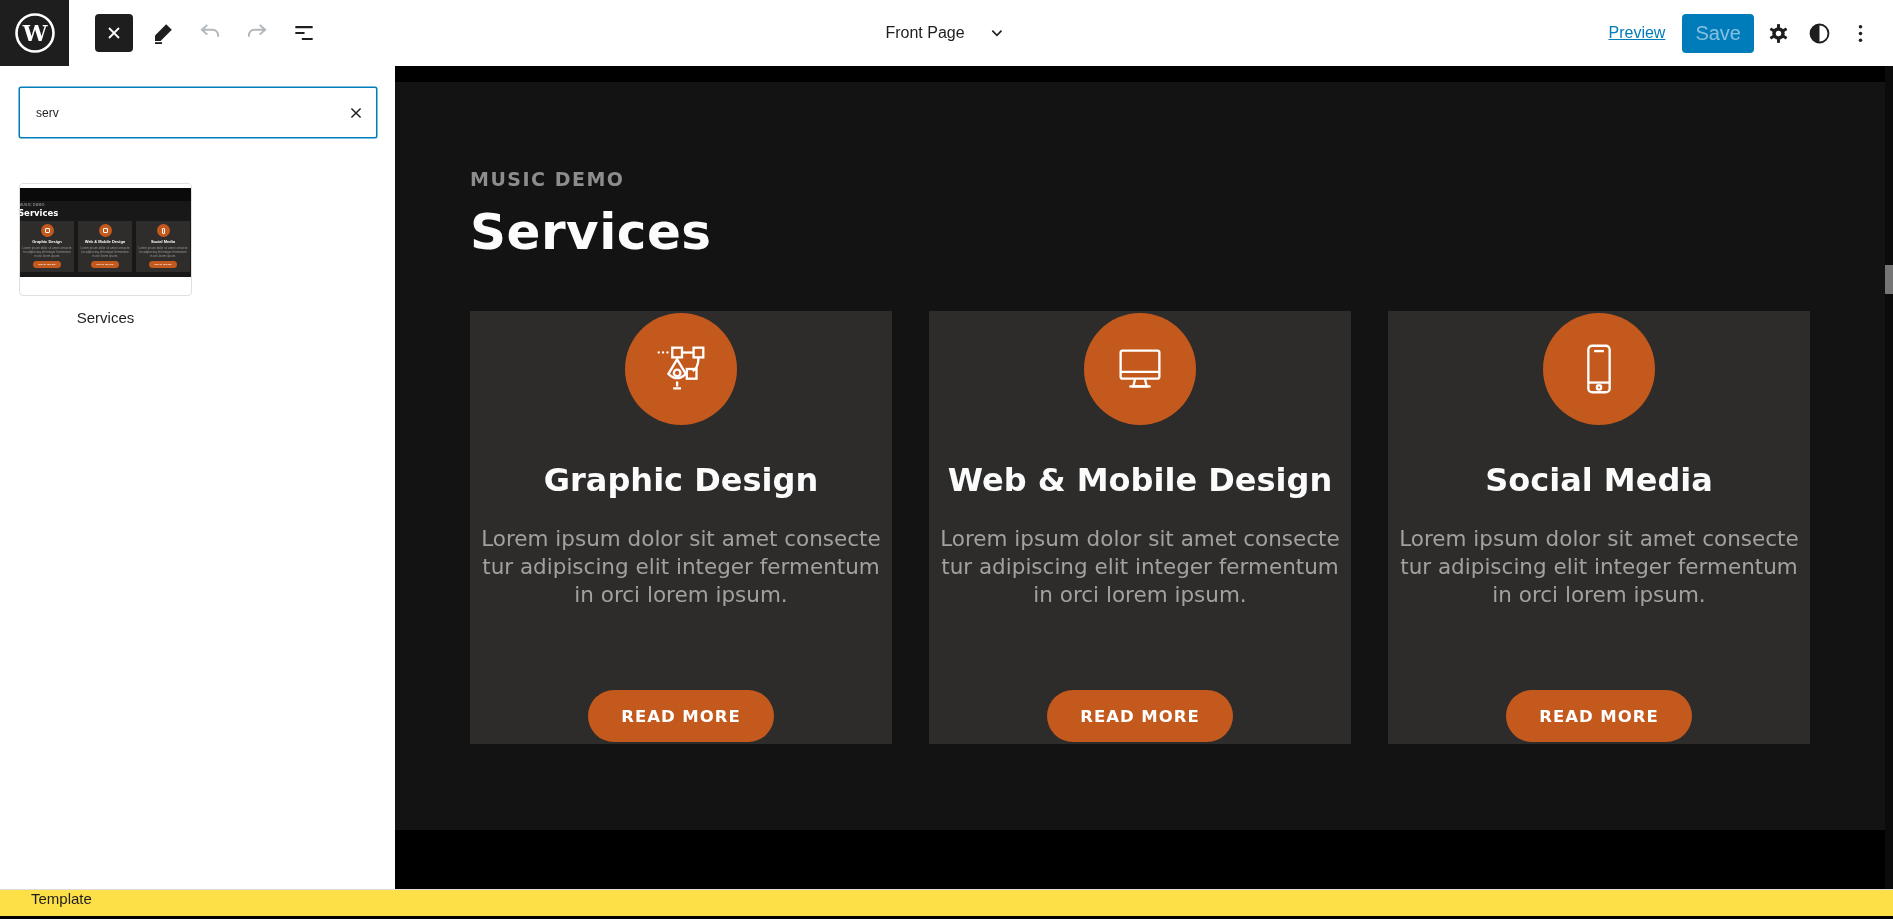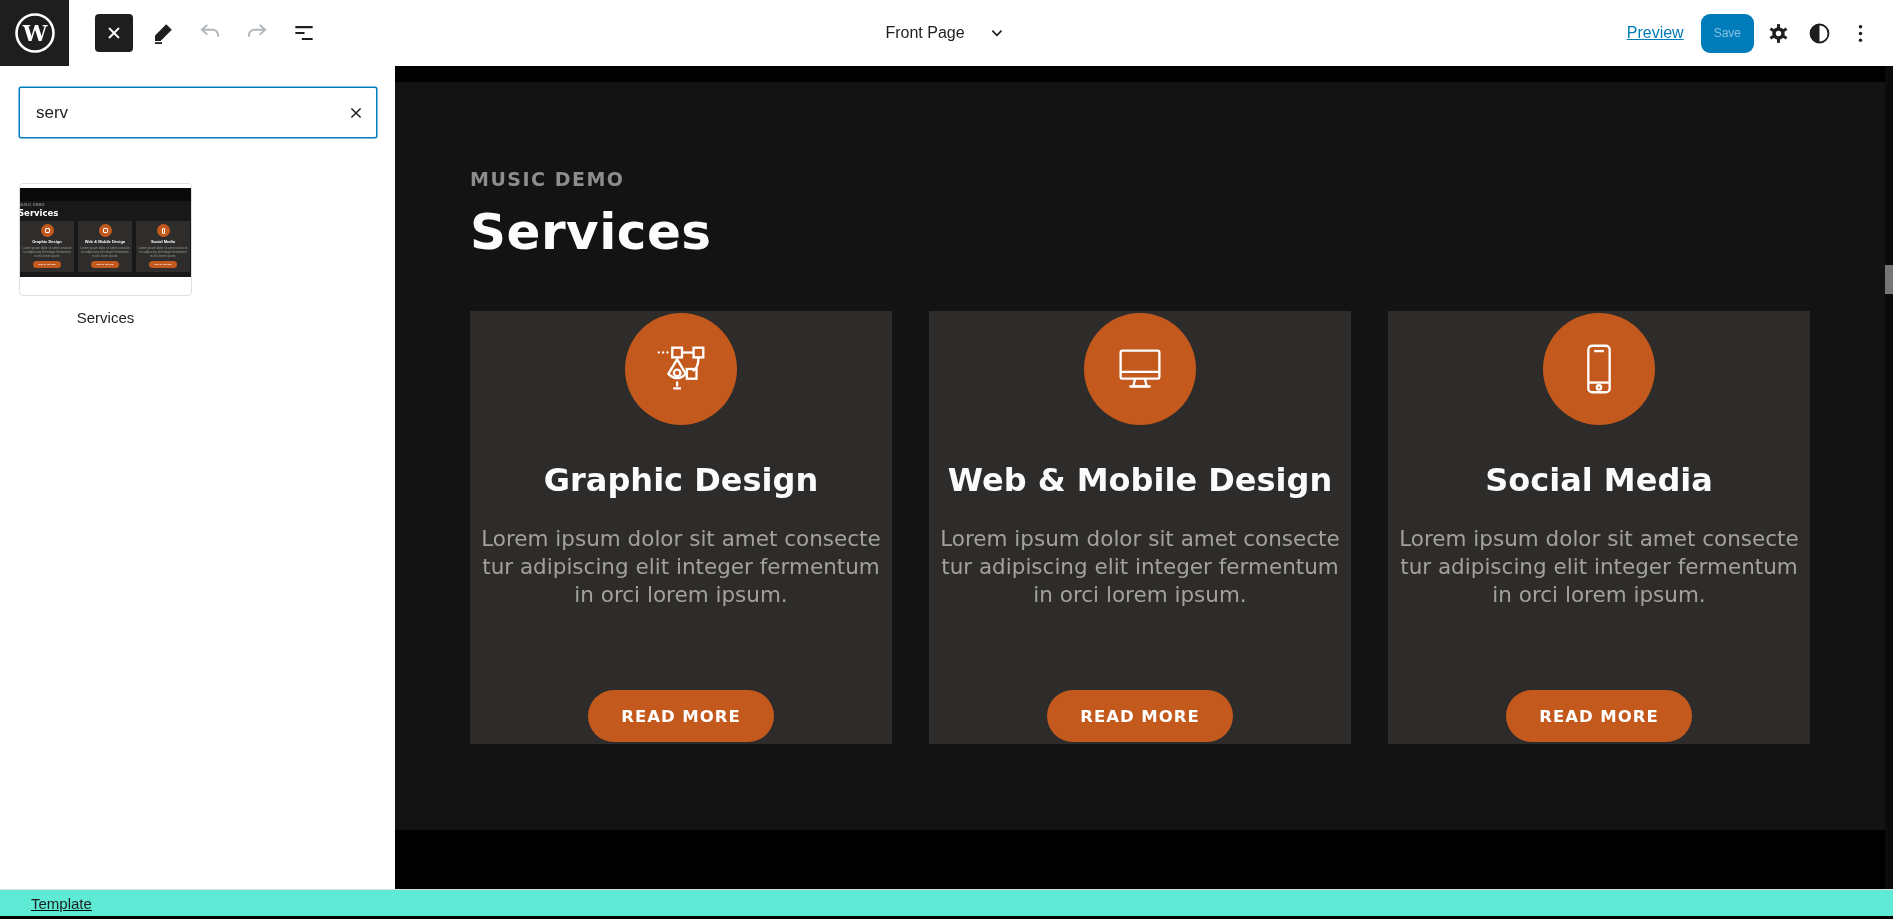--- a/index.html
+++ b/index.html
@@ -10,26 +10,26 @@
   
   .topbar { position:absolute; left:0; top:0; width:1893px; height:66px; background:#fff; display:flex; align-items:center; z-index:30; }
   .wp-logo-btn { width:69px; height:66px; background:#1e1e1e; display:flex; align-items:center; justify-content:center; flex:none; cursor:pointer; }
   .tb-left { display:flex; align-items:center; gap:13px; margin-left:26px; }
   .inserter-toggle { width:38px; height:38px; border:none; border-radius:4px; background:#1e1e1e; display:flex; align-items:center; justify-content:center; cursor:pointer; }
   .icon-btn { width:34px; height:34px; border:none; background:transparent; display:flex; align-items:center; justify-content:center; cursor:pointer; border-radius:3px; }
   .doc-title { position:absolute; left:50%; top:0; height:66px; transform:translateX(-50%); display:flex; align-items:center; gap:21px; cursor:pointer; }
   .doc-title-text { font-size:16px; color:#1e1e1e; }
   .tb-right { margin-left:auto; display:flex; align-items:center; gap:7px; padding-right:16px; }
   .preview-link { font-size:16px; color:var(--admin-blue,#007cba); background:none; border:none; padding:8px 10px; cursor:pointer;text-decoration:underline; }
-  .save-button { height:39px; padding:0 13px; background:var(--admin-blue,#007cba); color:rgba(255,255,255,.52); border:none; border-radius:9px; font-size:12px; cursor:pointer; }
+  .save-button { height:39px; padding:0 13px; background:var(--admin-blue,#007cba); color:rgba(255,255,255,.52); border:none; border-radius:4px; font-size:20px; cursor:pointer; }
 
   
   .sidebar { position:absolute; left:0; top:66px; width:395px; height:823px; background:#fff; z-index:20; }
   .search-box { position:absolute; left:19px; top:21px; width:358px; height:51px; border:1px solid var(--admin-blue,#007cba); box-shadow:0 0 0 0.5px var(--admin-blue,#007cba); border-radius:2px; background:#fff; display:flex; align-items:center; }
-  .search-input { flex:1; height:100%; border:none; outline:none; background:transparent; font-size:17px; color:#1e1e1e; padding:0 16px; font-family:"Liberation Sans",sans-serif; }
+  .search-input { flex:1; height:100%; border:none; outline:none; background:transparent; font-size:12px; color:#1e1e1e; padding:0 16px; font-family:"Liberation Sans",sans-serif; }
   .search-clear { width:40px; height:40px; border:none; background:transparent; display:flex; align-items:center; justify-content:center; cursor:pointer; }
   .pattern-item { position:absolute; left:19px; top:117px; width:173px; cursor:pointer; }
   .pattern-thumb { width:173px; height:113px; background:#fff; border:1px solid #e0e0e0; border-radius:4px; overflow:hidden; }
   .thumb-pad-top { height:4px; background:#fff; }
   .thumb-black { height:13px; background:#0a0a0a; }
   .thumb-site { height:76px; background:#181818; overflow:hidden; padding-top:2px; }
   .t-eyebrow { font-size:3.5px; font-weight:700; color:#8a8a8a; letter-spacing:.3px; margin-left:-1px; white-space:nowrap; }
   .t-heading { font-size:8.5px; font-weight:800; color:#fdfdfd; margin:1px 0 3px -2px; font-family:"DejaVu Sans",sans-serif; }
   .t-cards { display:flex; gap:4px; }
   .t-card { width:54px; flex:none; background:#2e2d2c; padding:3px 2px 4px; display:flex; flex-direction:column; align-items:center; }
@@ -53,21 +53,21 @@
   .svc-title { margin-top:36px; font-size:32px; font-weight:700; color:#fbfbfb; }
   .svc-body { margin-top:26px; font-size:21.5px; line-height:28px; color:#a3a19e; text-align:center; white-space:pre-line; align-self:stretch; margin-left:-14px; margin-right:-14px; }
   .svc-btn { margin-top:auto; height:52px; padding:0 33px; border:none; border-radius:26px; background:var(--accent-orange,#c4591d); color:#fff; font-family:"DejaVu Sans",sans-serif; font-size:16.5px; font-weight:700; letter-spacing:1px; cursor:pointer; }
   .strip-bottom { height:59px; background:#000; }
 
   
   .scrollbar-track { position:absolute; right:0; top:66px; width:8px; height:823px; background:#0b0b0b; }
   .scrollbar-thumb { position:absolute; left:0; top:199px; width:8px; height:29px; background:#757575; }
 
   
-  .footer-bar { position:absolute; left:0; top:889px; width:1893px; height:27px; background:#5eead4; border-top:1px solid #ddd; display:flex; align-items:center; z-index:40;text-decoration:underline; }
+  .footer-bar { position:absolute; left:0; top:889px; width:1893px; height:27px; background:#fde047; border-top:1px solid #ddd; display:flex; z-index:40; }
   .footer-breadcrumb { font-size:15px; color:#1e1e1e; margin-left:31px; cursor:pointer; }
   .bottom-edge { position:absolute; left:0; top:916px; width:1893px; height:3px; background:#000; z-index:41; }
 </style>
 </head>
 <body>
 
 <div class="app">
 
   <header class="topbar">
     <div class="wp-logo-btn">

